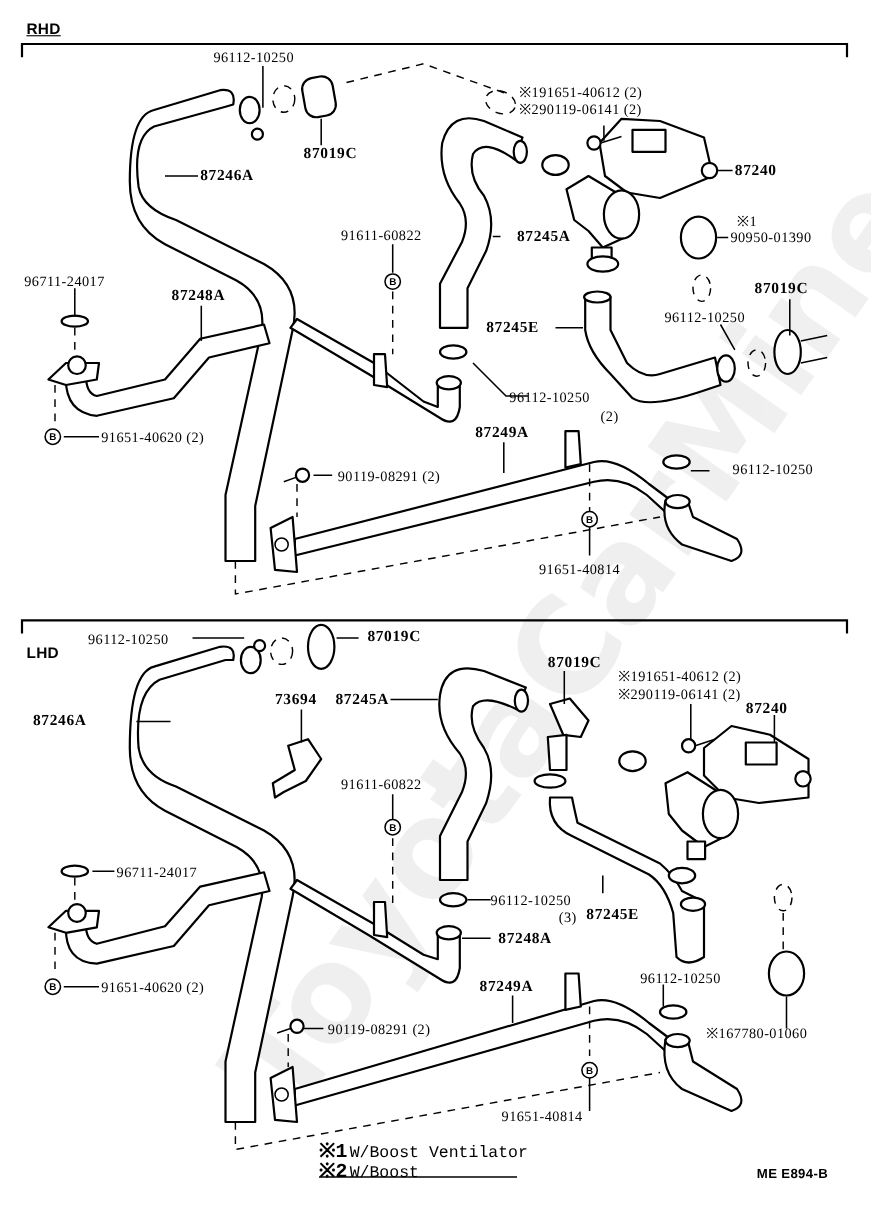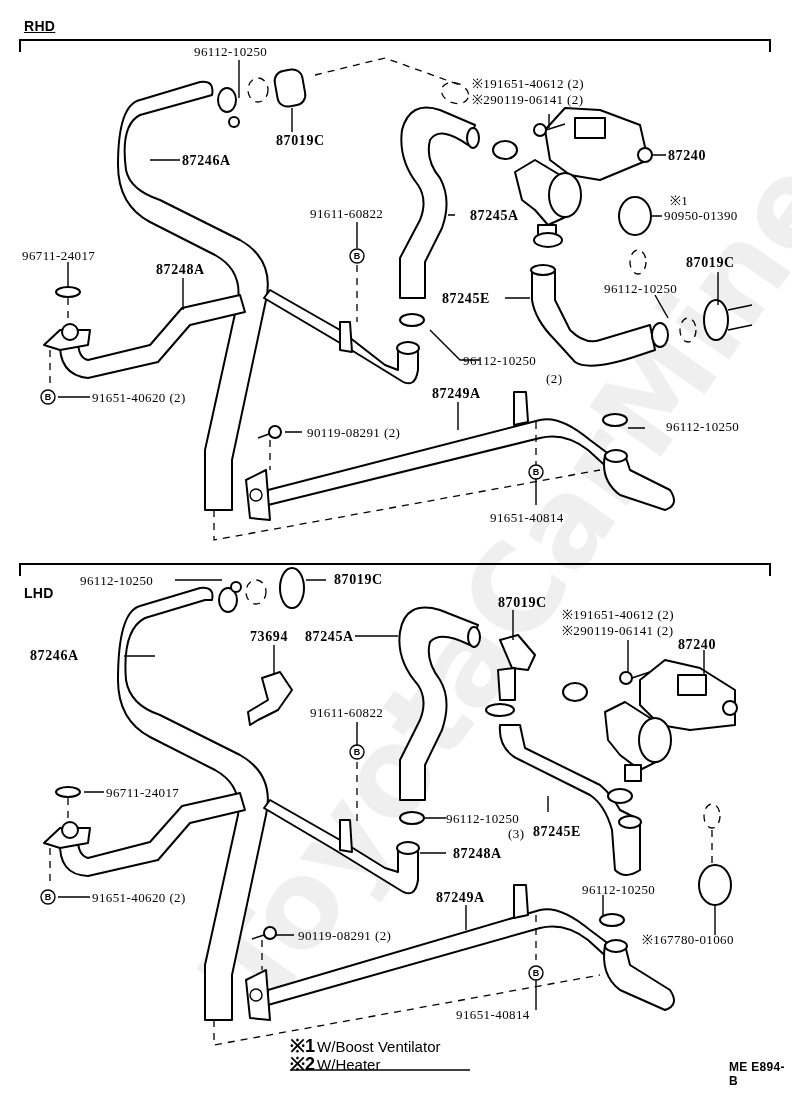--- a/index.html
+++ b/index.html
@@ -3,21 +3,21 @@
 <meta charset="utf-8">
 <style>
   html, body { margin:0; padding:0; background:#ffffff; }
   body { width:792px; height:1102px; position:relative; overflow:hidden;
          font-family:"Liberation Sans", sans-serif; color:#000; }
   #canvas { position:absolute; left:0; top:0; width:792px; height:1102px; }
   .lbl { position:absolute; font-family:Liberation Serif, serif; font-size:14px;
          font-weight:bold; white-space:nowrap; letter-spacing:0.6px; line-height:16px; }
   .sm { font-size:13px; font-weight:normal; letter-spacing:0.4px; }
   .sec { position:absolute; font-size:14px; font-weight:bold; letter-spacing:0.3px; }
-  .note { position:absolute; font-size:15px; font-weight:normal; white-space:nowrap; }
+  .note { position:absolute; font-size:15px; font-weight:normal; white-space:nowrap;font-family:Liberation Mono, monospace; }
   .note b { font-size:18px; font-weight:bold; margin-right:2px; }
   .code { position:absolute; font-size:12px; font-weight:bold; letter-spacing:0.3px; }
   .wm { position:absolute; left:-30px; top:420px; font-size:120px; font-weight:bold;
         color:#000; opacity:0.06; transform:rotate(-55deg); white-space:nowrap;
         font-family:"DejaVu Sans", sans-serif; pointer-events:none; }
   svg .p { fill:#fff; stroke:#000; stroke-width:2; stroke-linejoin:round; stroke-linecap:round; }
   svg .l { fill:none; stroke:#000; stroke-width:1.4; }
   svg .d { fill:none; stroke:#000; stroke-width:1.3; stroke-dasharray:7 6; }
   svg .frame { fill:none; stroke:#000; stroke-width:2; }
 </style>
@@ -222,16 +222,16 @@
 <div class="lbl sm" style="left:582px;top:882px;">96112-10250</div>
 <div class="lbl" style="left:436px;top:890px;">87249A</div>
 <div class="lbl sm" style="left:298px;top:928px;">90119-08291 (2)</div>
 <div class="lbl sm" style="left:642px;top:932px;">※167780-01060</div>
 <div class="lbl sm" style="left:456px;top:1007px;">91651-40814</div>
 
 <div class="note" style="left:290px;top:1033px;">
   <b>※1</b><span>W/Boost Ventilator</span>
 </div>
 <div class="note" style="left:290px;top:1051px;">
-  <b>※2</b><span>W/Heater</span>
+  <b>※2</b><span>W/Boost</span>
 </div>
 
-<div class="code" style="left:688px;top:1060px;margin-left:41px;">ME E894-B</div>
+<div class="code" style="left:688px;top:1060px;">ME E894-B</div>
 
 </body></html>

